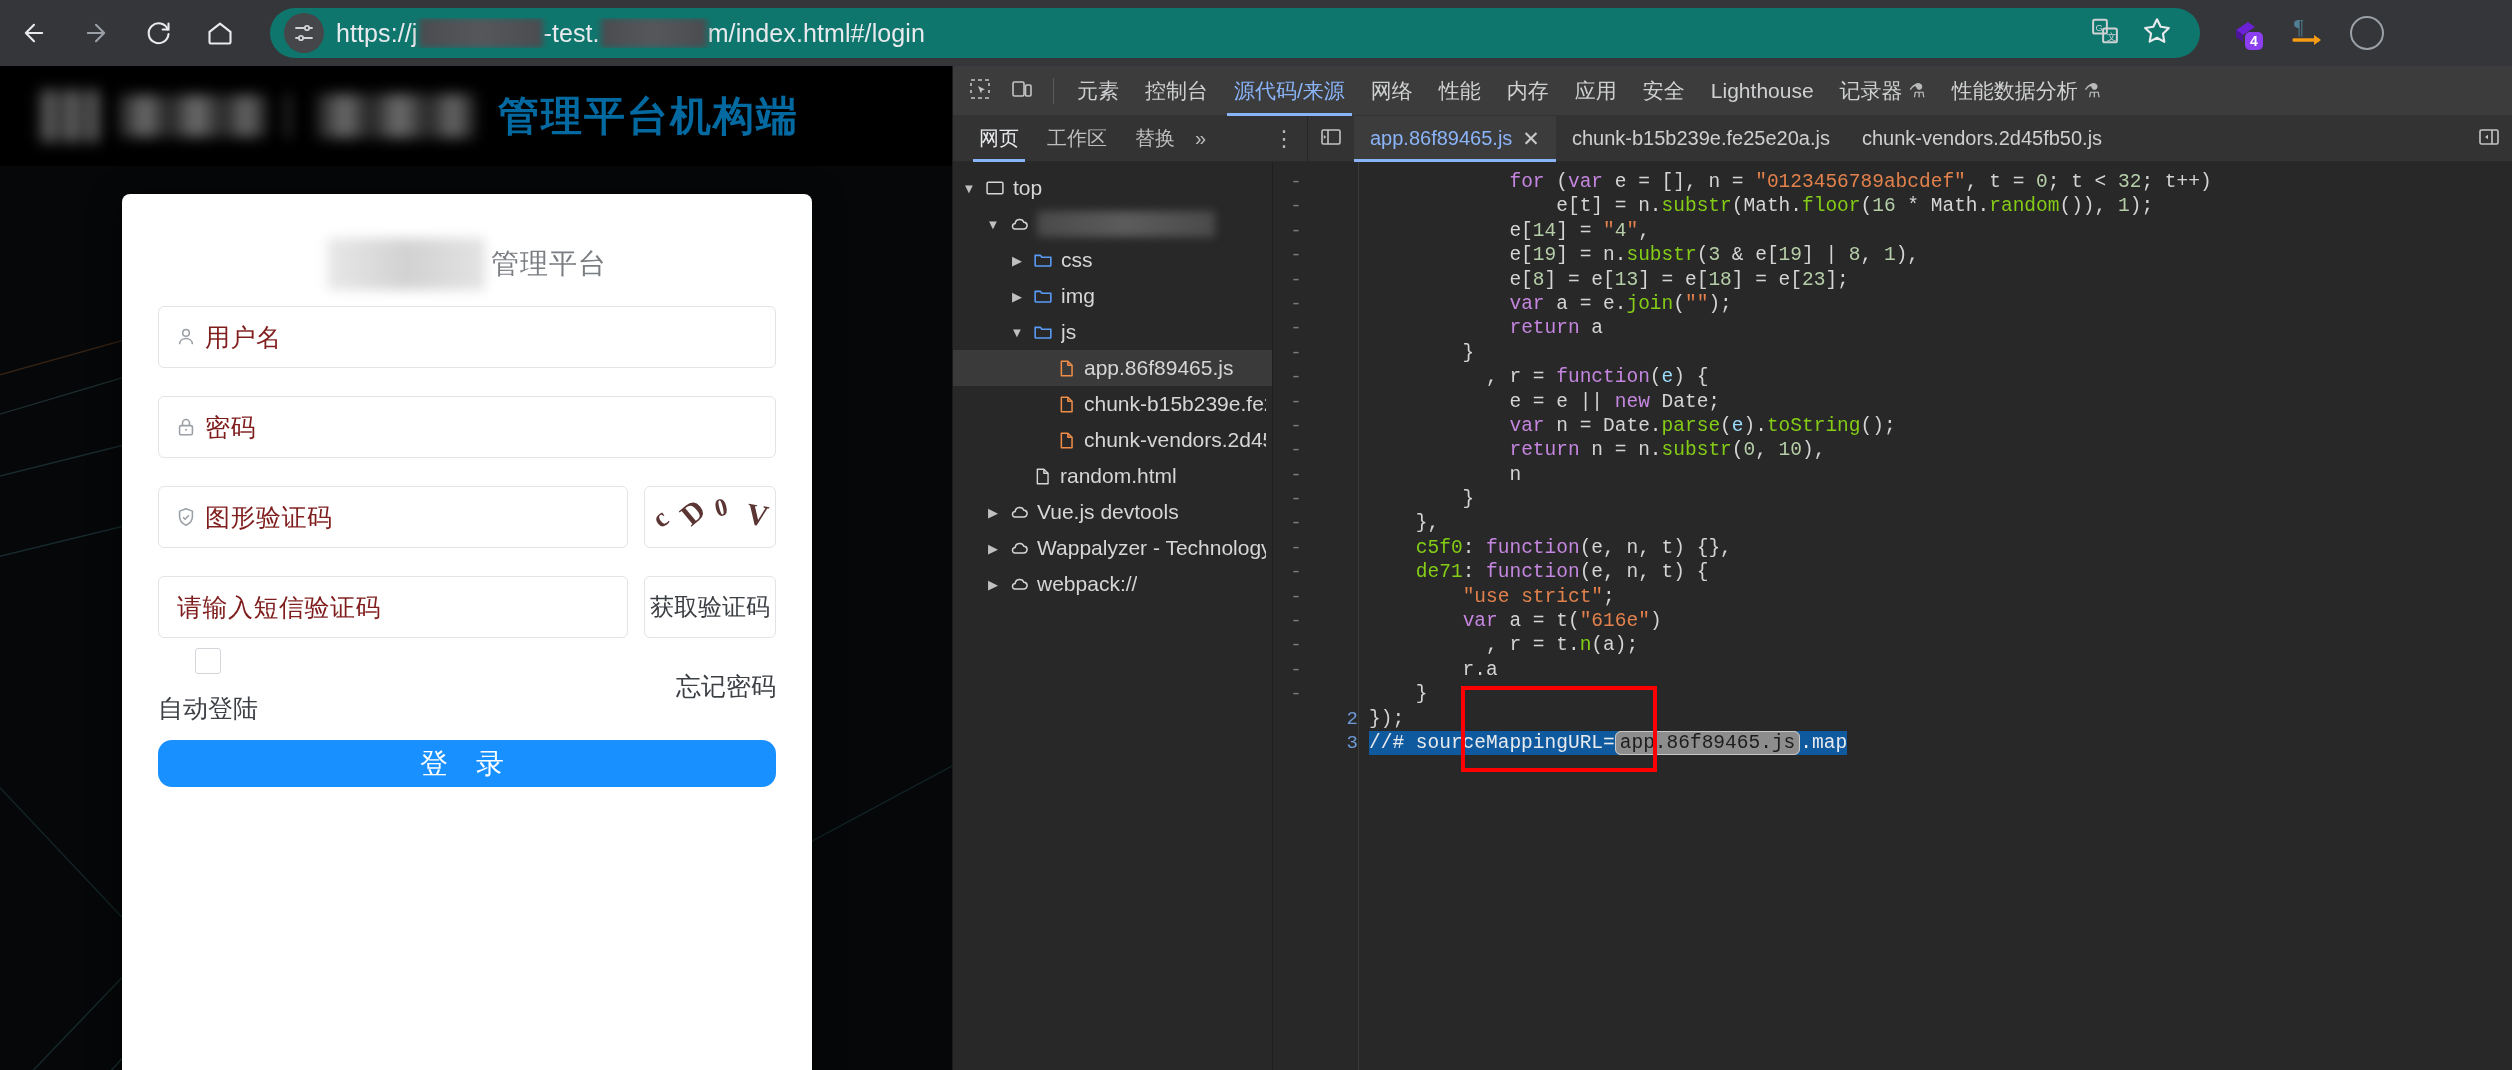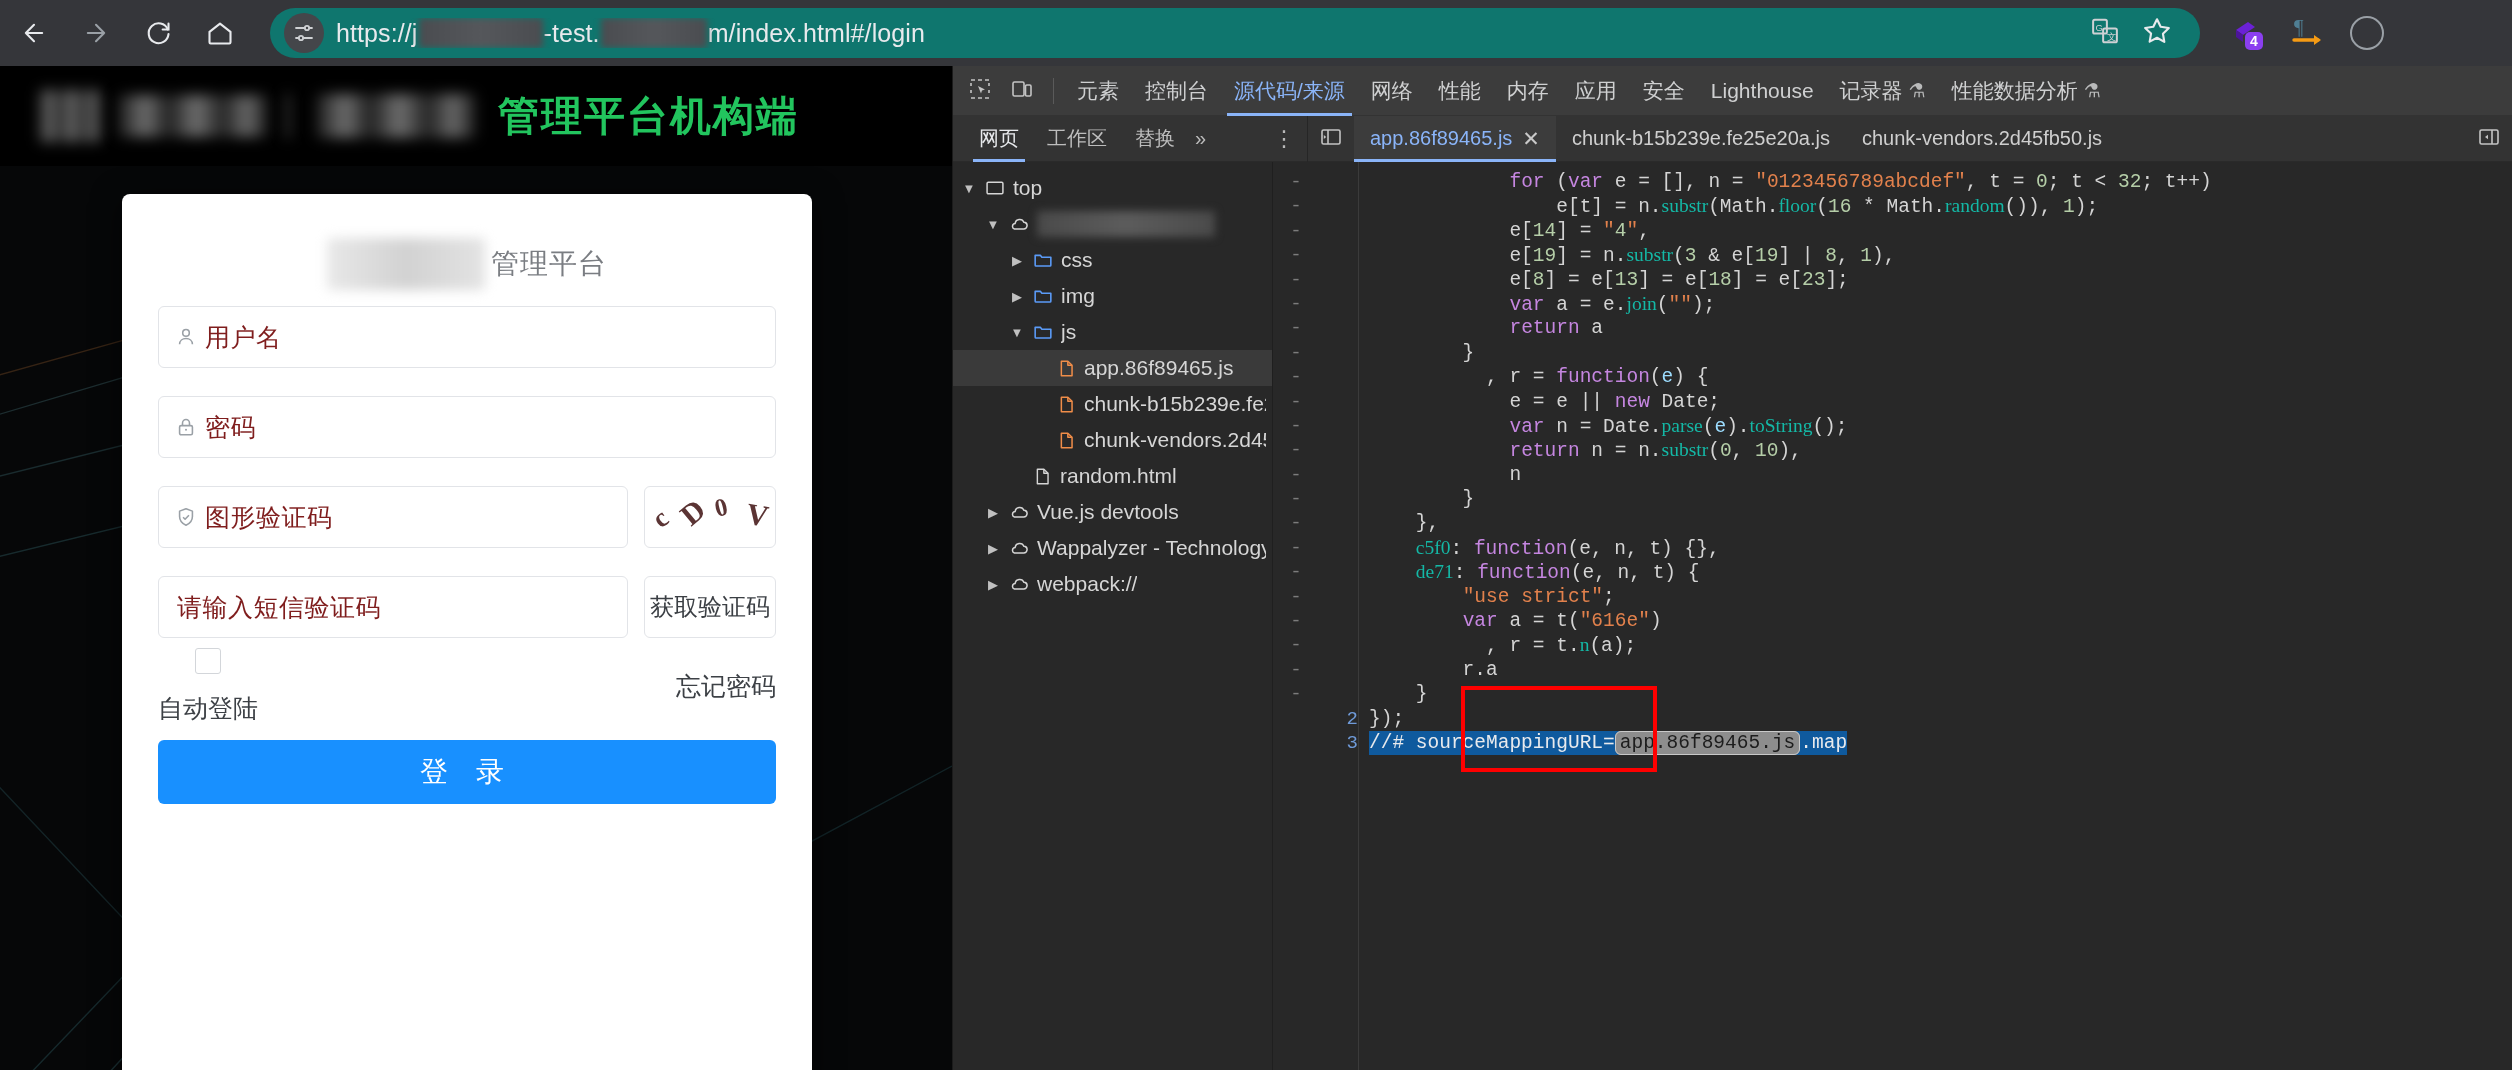--- a/index.html
+++ b/index.html
@@ -65,21 +65,21 @@
     position: absolute; left: 0; top: 0; width: 952px; height: 100px;
     background: #000;
     display: flex; align-items: center;
   }
   .hdr-redact-block {
     display: inline-block; border-radius: 4px;
     background: linear-gradient(90deg,#1c1c1c 0%,#6e6e6e 18%,#1f1f1f 34%,#707070 52%,#232323 70%,#6a6a6a 86%,#1a1a1a 100%);
     filter: blur(7px);
   }
   #page-title {
-    color: #22c55e; font-size: 41px; font-weight: 700;
+    color: #0369a1; font-size: 41px; font-weight: 700;
     letter-spacing: 2px; margin-left: 22px;
   }
 
   #login-card {
     position: absolute; left: 122px; top: 128px;
     width: 690px; height: 900px;
     background: #fff;
     border-radius: 8px;
     box-shadow: 0 6px 30px rgba(0,0,0,.6);
     padding: 0 36px;
@@ -124,22 +124,22 @@
     margin-top: 14px; margin-bottom: 34px; height: 40px;
   }
   #auto-login-wrap { display:flex; align-items:center; gap: 18px; flex-direction: column; }
   #auto-login-box {
     width: 26px; height: 26px; border: 1px solid #d3d6da; border-radius: 3px; background:#fff;
   }
   #auto-login-label { color:#3d4146; font-size: 25px; }
   #forgot-link { color:#3d4146; font-size: 25px; }
 
   #login-button {
-    width: 100%; height: 64px; background: #1890ff; border: none;
-    border-radius: 6px; color:#fff; font-size: 28px; letter-spacing: 10px;
+    width: 100%; height: 47px; background: #1890ff; border: none;
+    border-radius: 14px; color:#fff; font-size: 28px; letter-spacing: 10px;
     display:flex; align-items:center; justify-content:center;
     font-family: "Liberation Sans", sans-serif;
   }
 
   
   #devtools {
     position: absolute; left: 952px; top: 66px; width: 1560px; height: 1004px;
     background: #282828;
     border-left: 1px solid #1b1b1b;
     display: flex; flex-direction: column;
@@ -209,21 +209,21 @@
   #code-text {
     flex:1 1 auto; padding-top:8px; padding-left:10px;
     font-family:"Liberation Mono","DejaVu Sans Mono",monospace;
     font-size:19.5px; line-height:24.4px; white-space:pre; color:#d4d4d4;
     position:relative;
   }
   .cl { height:24.4px; }
   .kw { color:#c586e0; }        
   .str { color:#e2814c; }       
   .num { color:#b5cea8; }       
-  .fn  { color:#14b8a6;font-family:Liberation Serif, serif; }       
+  .fn  { color:#84cc16; }       
   .ident { color:#9cdcfe; }
   .sel-line { background:#0f5a9e; color:#e8eaed; display:inline-block; }
   .token-box {
     background:#8d8d8d; color:#1d1d1d; border:1px solid #c9c9c9; border-radius:6px;
     padding: 0 4px;
   }
   #red-annot {
     position:absolute; border:4px solid #ff0000; pointer-events:none;
   }
 </style>

